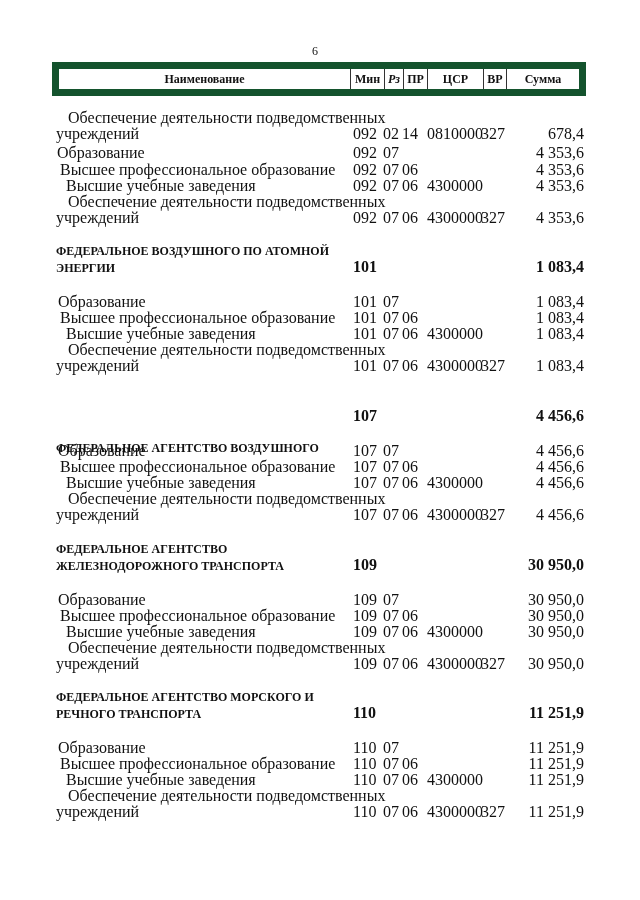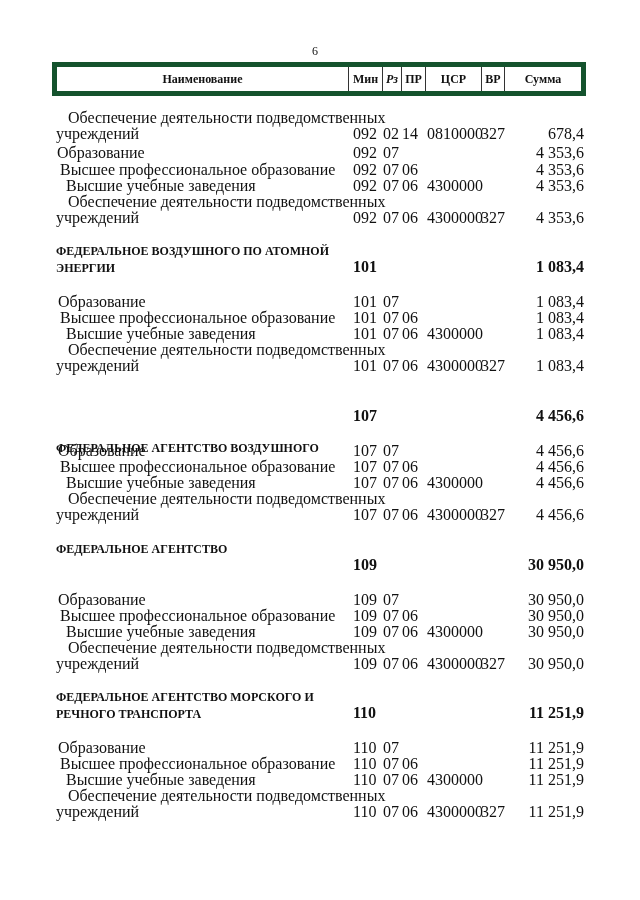--- a/index.html
+++ b/index.html
@@ -1,20 +1,20 @@
 <!DOCTYPE html>
 <html><head>
 <meta charset="utf-8">
 <style>
   html, body { margin: 0; padding: 0; background: #ffffff; }
   body { width: 640px; height: 900px; position: relative; overflow: hidden;
          font-family: "Liberation Serif", "DejaVu Serif", serif; color: #111; }
   .page-num { position: absolute; left: 312px; top: 44px; font-size: 12px; }
   .hdr { position: absolute; left: 52px; top: 62px; width: 534px; height: 34px;
-         border: 5px solid #14532d; box-sizing: border-box; display: flex; }
+         border: 7px solid #14532d; box-sizing: border-box; display: flex; }
   .hdr > div { box-sizing: border-box; border-right: 1px solid #333; display: flex;
                align-items: center; justify-content: center; font-weight: bold; font-size: 12px; }
   .hdr > div:last-child { border-right: none; }
   .c-name { width: 292px; } .c-min { width: 34px; } .c-rz { width: 19px; font-style: italic; }
   .c-pr { width: 24px; } .c-csr { width: 56px; } .c-vr { width: 23px; } .c-sum { flex: 1; }
   .row { position: absolute; left: 0; width: 640px; height: 16px; font-size: 16px; line-height: 16px; }
   .row span { position: absolute; white-space: nowrap; }
   .t { left: 56px; }
   .ind1 { left: 60px; } .ind3 { left: 66px; } .ind4 { left: 68px; }
   .min { left: 353px; } .rz { left: 383px; } .pr { left: 402px; } .csr { left: 427px; } .vr { left: 481px; }
@@ -165,20 +165,21 @@
         <span class="rz">07</span>
         <span class="pr">06</span>
         <span class="csr">4300000</span>
         <span class="vr">327</span>
         <span class="sum">4 456,6</span>
       </div>
     </div>
     <div>
       <div class="agency" style="top: 541px;">
         <div>ФЕДЕРАЛЬНОЕ АГЕНТСТВО</div>
+        <div>ЖЕЛЕЗНОДОРОЖНОГО ТРАНСПОРТА</div>
       </div>
       <div class="row bold" style="top: 557px;">
         <span class="min">109</span>
         <span class="sum">30 950,0</span>
       </div>
       <div class="row" style="top: 592px;">
         <span class="t" style="left: 58px;">Образование</span>
         <span class="min">109</span>
         <span class="rz">07</span>
         <span class="sum">30 950,0</span>

